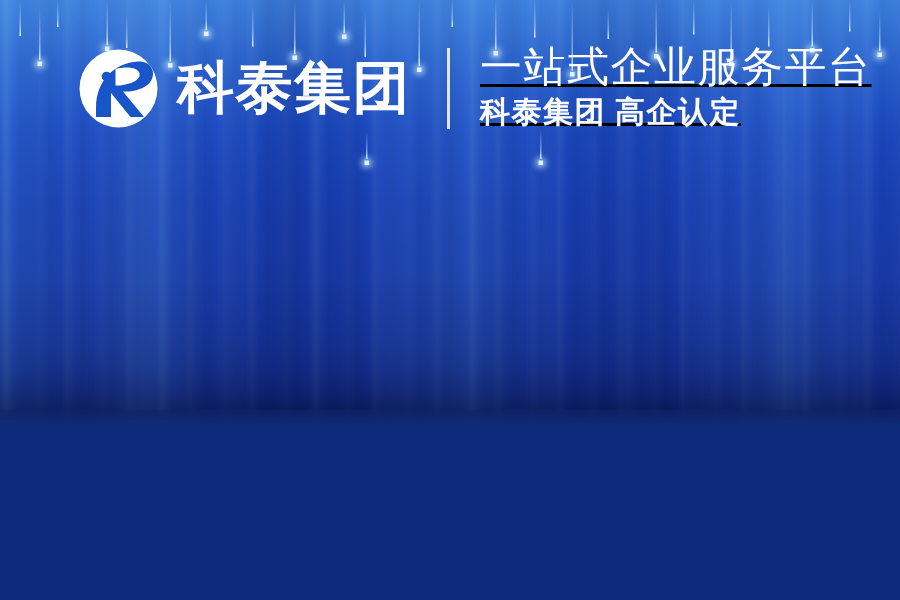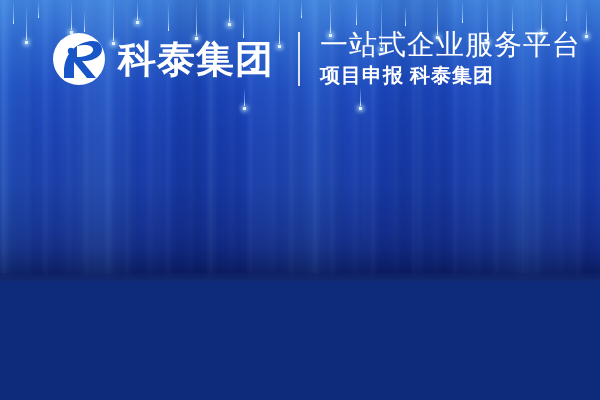--- a/index.html
+++ b/index.html
@@ -148,20 +148,21 @@
     width: 2px;
     height: 54px;
     background: rgba(255,255,255,0.85);
     margin: 0 20px 0 24px;
     flex: 0 0 2px;
   }
   .slogan-block {
     display: flex;
     flex-direction: column;
     justify-content: center;
+    text-decoration: underline;
   }
   .slogan-main {
     font-size: 28px;
     color: #ffffff;
     line-height: 1.08;
     white-space: nowrap;
     letter-spacing: 1px;
     font-family: "Liberation Sans", "DejaVu Sans", sans-serif;
   }
   .slogan-sub {
@@ -270,18 +271,18 @@
         <circle cx="27" cy="27" r="26" fill="none" stroke="#ffffff" stroke-width="0"></circle>
       </svg>
     </div>
 
     <div class="brand-name">科泰集团</div>
 
     <div class="divider"></div>
 
     <div class="slogan-block">
       <div class="slogan-main">一站式企业服务平台</div>
-      <div class="slogan-sub">项目申报 科泰集团</div>
+      <div class="slogan-sub">科泰集团 高企认定</div>
     </div>
   </div>
 
 
 </div>
 
 </body></html>

